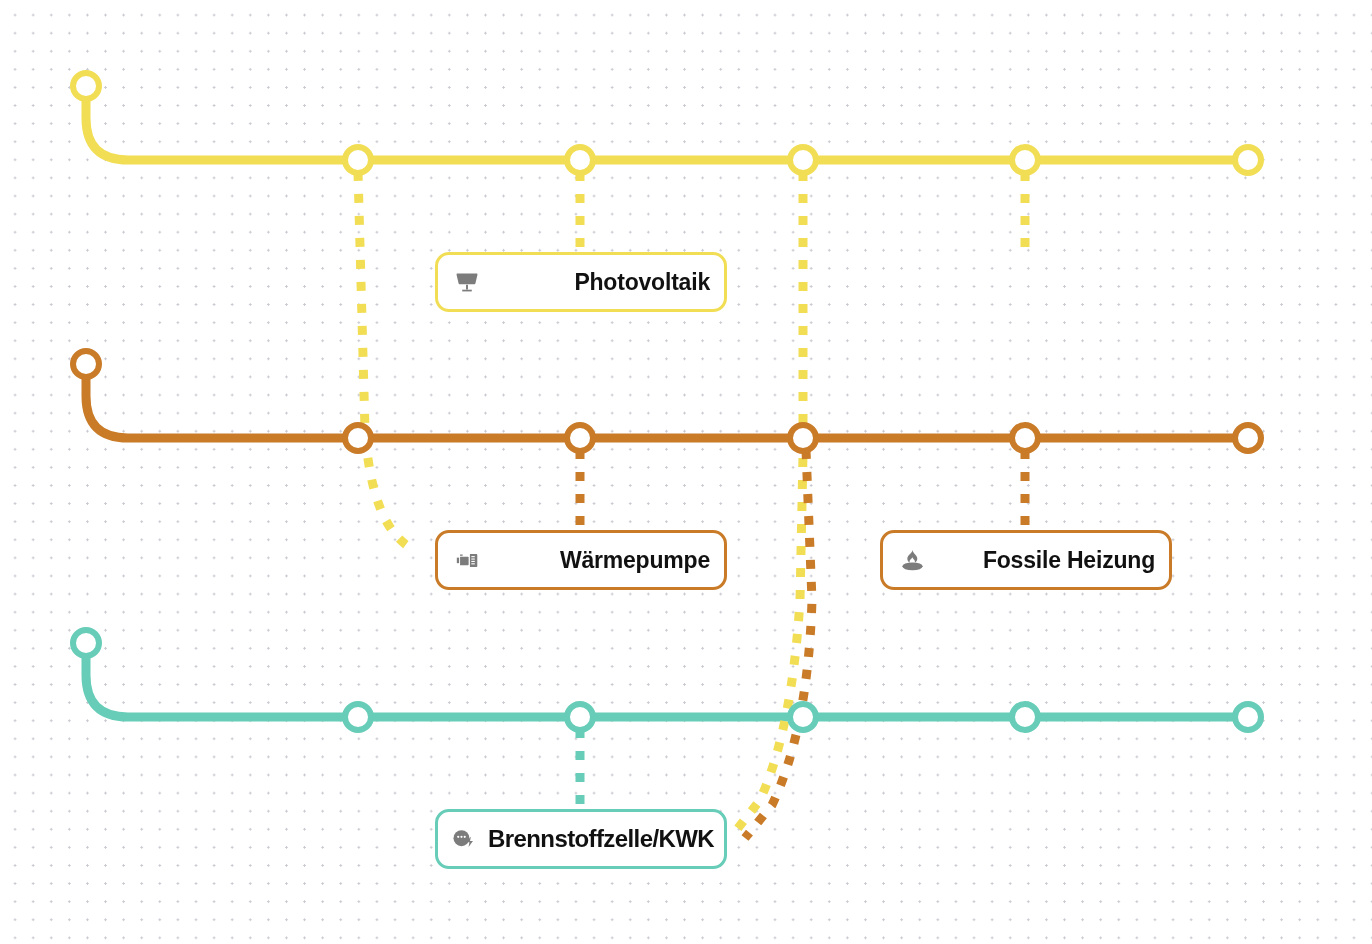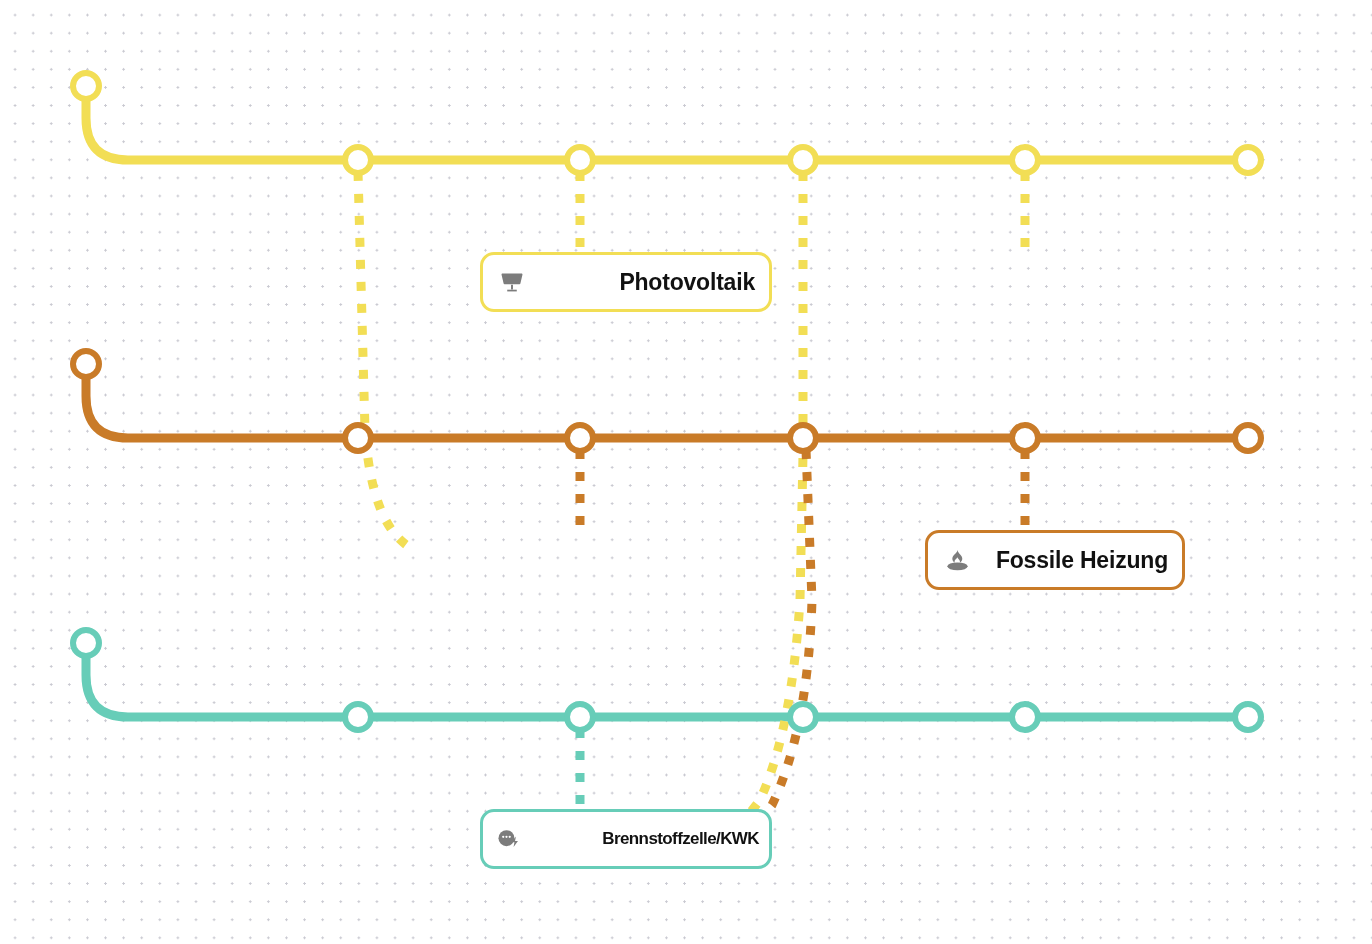--- a/index.html
+++ b/index.html
@@ -33,21 +33,20 @@
     position: absolute;
     box-sizing: border-box;
     display: flex;
     align-items: center;
     background: #ffffff;
     border-radius: 14px;
     border-style: solid;
     border-width: 3px;
     height: 60px;
     padding: 0 14px;
-    margin-left: 45px;
   }
   .node-label .lbl-icon {
     flex: 0 0 auto;
     width: 30px;
     height: 30px;
     display: flex;
     align-items: center;
     justify-content: center;
     color: #7c7c7c;
   }
@@ -57,21 +56,21 @@
   .node-label .lbl-text {
     flex: 1 1 auto;
     text-align: right;
     font-size: 23px;
     font-weight: bold;
     color: #111111;
     letter-spacing: -0.2px;
     white-space: nowrap;
   }
   .node-label.tight .lbl-text {
-    font-size: 17px;
+    font-size: 24px;
     letter-spacing: -0.6px;
     padding-left: 2px;
   }
   .node-label.tight {
     padding: 0 10px;
   }
 </style>
 </head>
 <body>
 
@@ -143,22 +142,37 @@
                  M6.1 9.25h11.8l-.42 1.8H6.52L6.1 9.25z
                  M11.25 5.1h1.5v9h-1.5z"></path>
         <path d="M11.1 14.6h1.8v4.3h-1.8z"></path>
         <path d="M7.6 19.1h8.8v1.6H7.6z"></path>
       </svg>
     </span>
     <span class="lbl-text">Photovoltaik</span>
   </div>
 
 
+  <div class="node-label" style="left:435px; top:530px; width:292px; border-color:#C97B28;">
+    <span class="lbl-icon">
+      <svg width="26" height="26" viewBox="0 0 24 24" fill="currentColor">
+        <path d="M2.6 9.8h2.1v5.1H2.6z"></path>
+        <path d="M5.6 6.9h2.4v1.2H5.6z"></path>
+        <path d="M5.6 8.9h7.0c.5 0 .9.4.9.9v6.1c0 .5-.4.9-.9.9H5.6V8.9z"></path>
+        <path d="M14.7 6.4h5.8c.55 0 1 .45 1 1v10.1c0 .55-.45 1-1 1h-5.8V6.4z"></path>
+        <path d="M16.0 8.4h3.2v1.05H16.0z" fill="#ffffff"></path>
+        <path d="M16.0 10.6h3.2v1.05H16.0z" fill="#ffffff"></path>
+        <path d="M16.0 12.8h3.2v1.05H16.0z" fill="#ffffff"></path>
+        <path d="M16.0 15.0h3.2v1.05H16.0z" fill="#ffffff"></path>
+      </svg>
+    </span>
+    <span class="lbl-text">Wärmepumpe</span>
+  </div>
 
-  <div class="node-label" style="left:880px; top:530px; width:260px; border-color:#C97B28;justify-content:flex-end;">
+  <div class="node-label" style="left:880px; top:530px; width:292px; border-color:#C97B28;justify-content:flex-end;">
     <span class="lbl-icon">
       <svg width="27" height="27" viewBox="0 0 24 24" fill="currentColor">
         <path d="M12 2.6c-.3 1.9-1.5 2.9-2.5 3.9-1.1 1.1-2.1 2.3-2.1 4.0
                  0 1.5.9 2.8 2.2 3.45-.35-.9-.25-1.95.4-2.7.6-.7 1.5-1.15 1.75-2.2
                  .55.8 1.0 1.3 1.55 1.95.7.85 1.1 1.75.75 2.95 1.3-.65 2.2-1.95 2.2-3.45
                  0-1.7-1.0-2.9-2.1-4.0C13.5 5.5 12.3 4.5 12 2.6z"></path>
         <ellipse cx="12" cy="17.2" rx="9.0" ry="3.5"></ellipse>
       </svg>
     </span>
     <span class="lbl-text">Fossile Heizung</span>

